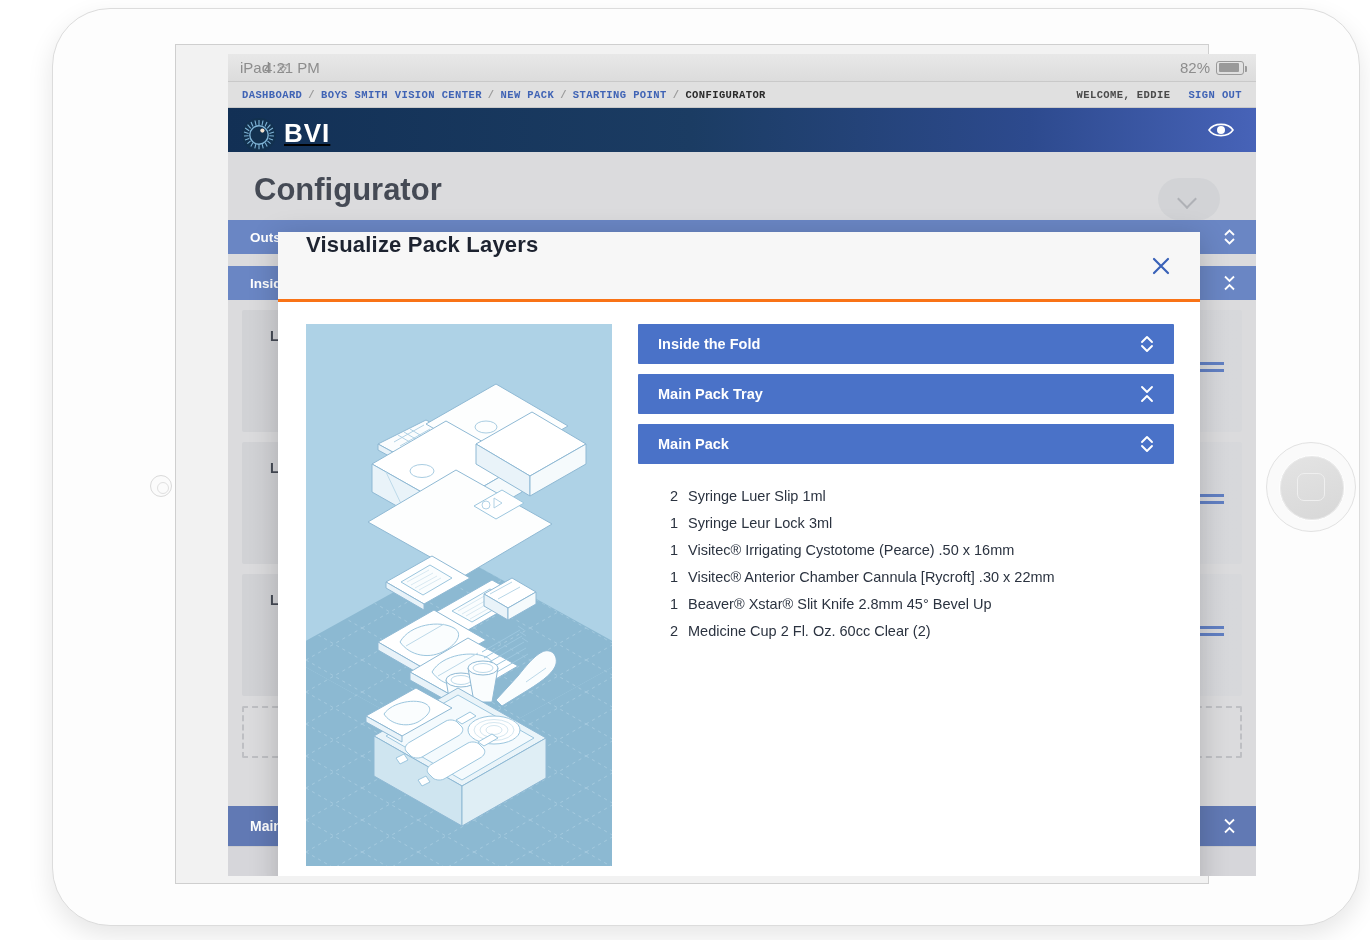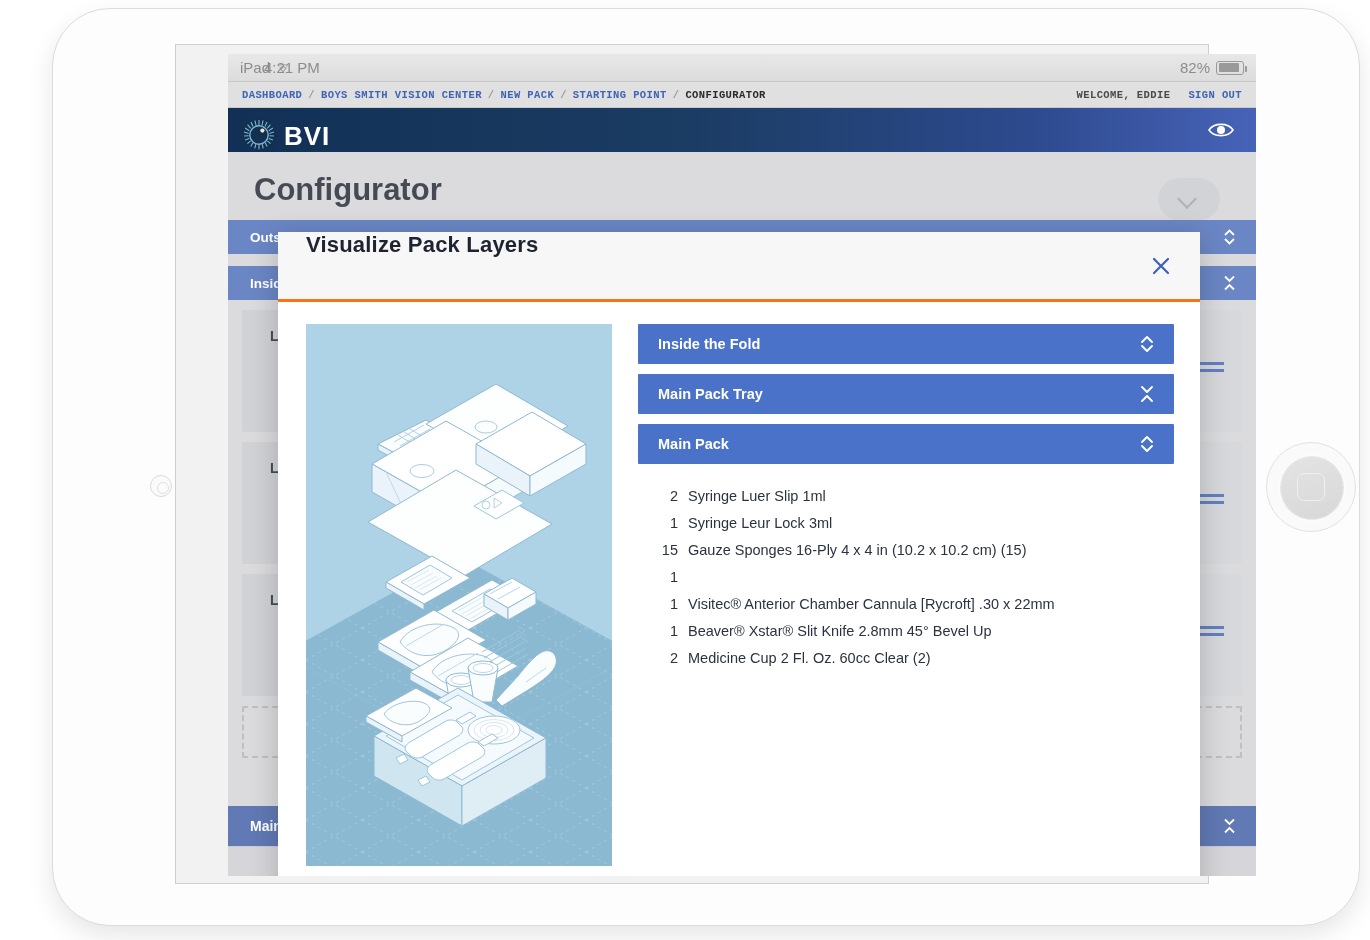--- a/index.html
+++ b/index.html
@@ -107,22 +107,23 @@
   #crumb-bar .crumb.current { color:#2a2a2a; }
   #crumb-bar .sep { color:#9a9a9a; margin: 0 6px; }
   #crumb-right { margin-left:auto; display:flex; gap:18px;align-items:flex-end; }
   #crumb-right .welcome { color:#4a4a4a; }
   #crumb-right .signout { color:#3f63b5; }
 
   
   #app-header {
     height: 44px;
     background: linear-gradient(90deg,#123055 0%, #1b3c63 45%, #2d4a8e 78%, #4763b8 100%);
-    display:flex; align-items:flex-end; padding: 0 14px;
+    display:flex; align-items:flex-start; padding: 10px 14px;
     position: relative;
+    text-decoration: underline;
   }
   #logo-mark {
     width: 34px; height: 34px; border-radius: 50%;
     background: #12314f; position: relative; flex: 0 0 auto;
   }
   #logo-burst { position:absolute; inset:0; }
   #brand {
     color:#ffffff; font-size: 26px; font-weight: 700;
     letter-spacing: 1px; margin-left: 8px;
   }
@@ -568,25 +569,22 @@
             <div id="items-list">
               <div class="item-row">
                 <span class="item-qty">2</span>
                 <span class="item-label">Syringe Luer Slip 1ml</span>
               </div>
               <div class="item-row">
                 <span class="item-qty">1</span>
                 <span class="item-label">Syringe Leur Lock 3ml</span>
               </div>
               <div class="item-row">
-                <span class="item-qty">15</span>
-                <span class="item-label">Gauze Sponges 16-Ply 4 x 4 in (10.2 x 10.2 cm) (15)</span>
-              </div>
-              <div class="item-row">
                 <span class="item-qty">1</span>
+                <span class="item-label">Visitec® Irrigating Cystotome (Pearce) .50 x 16mm</span>
               </div>
               <div class="item-row">
                 <span class="item-qty">1</span>
                 <span class="item-label">Visitec® Anterior Chamber Cannula [Rycroft] .30 x 22mm</span>
               </div>
               <div class="item-row">
                 <span class="item-qty">1</span>
                 <span class="item-label">Beaver® Xstar® Slit Knife 2.8mm 45° Bevel Up</span>
               </div>
               <div class="item-row">

